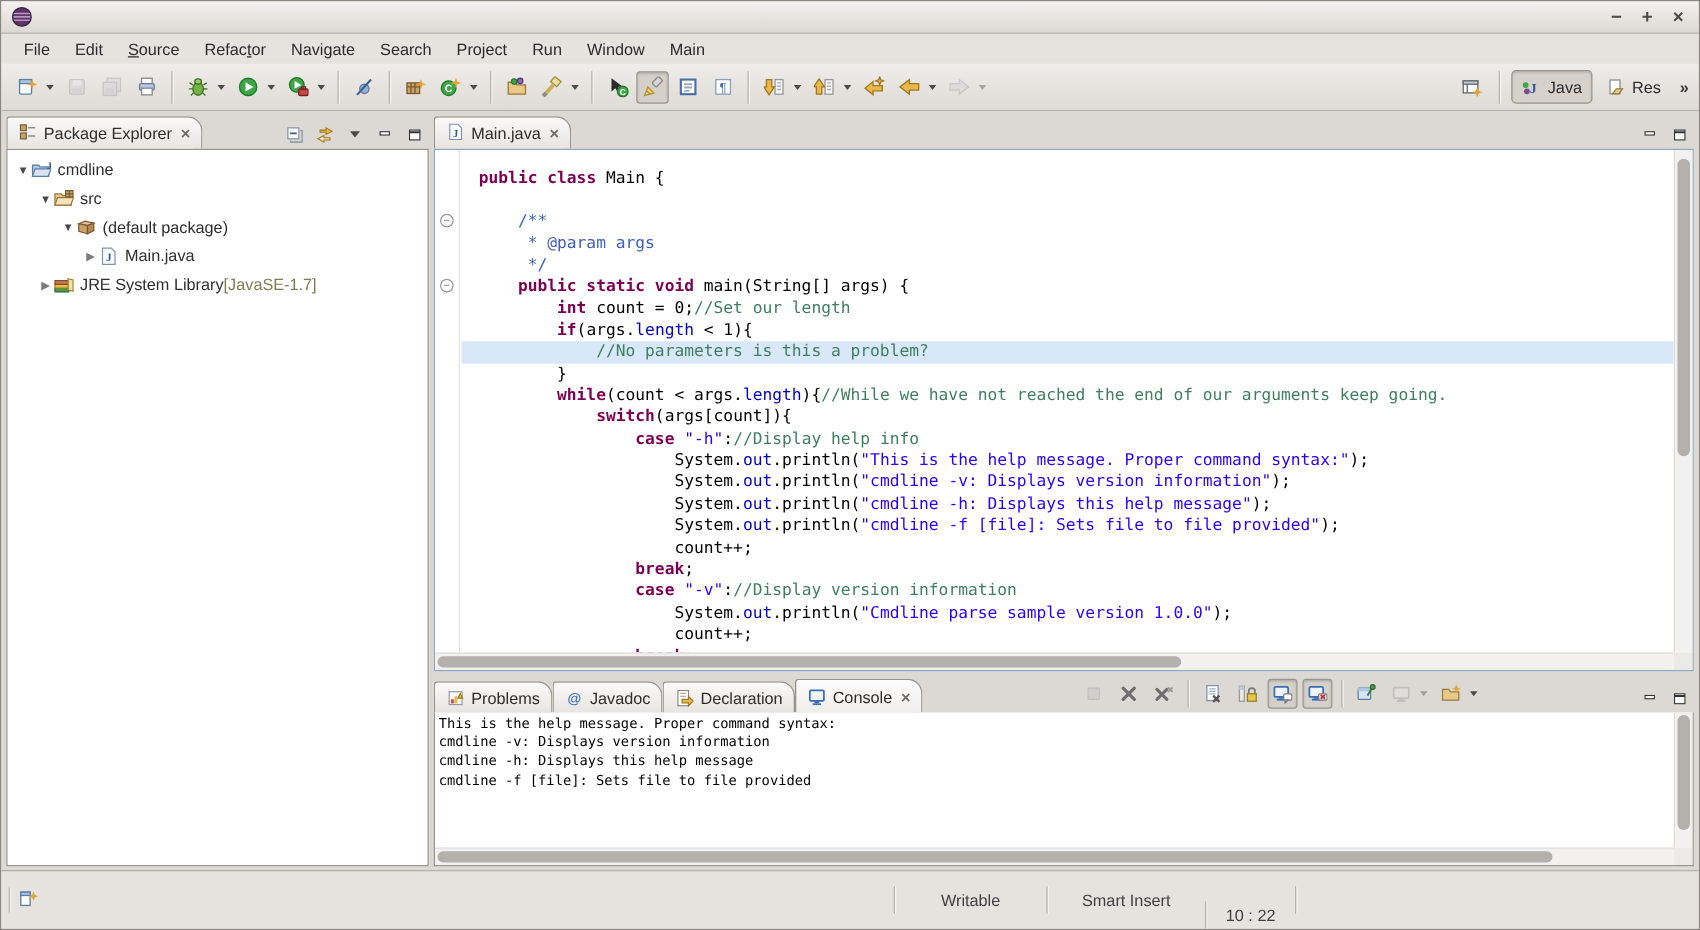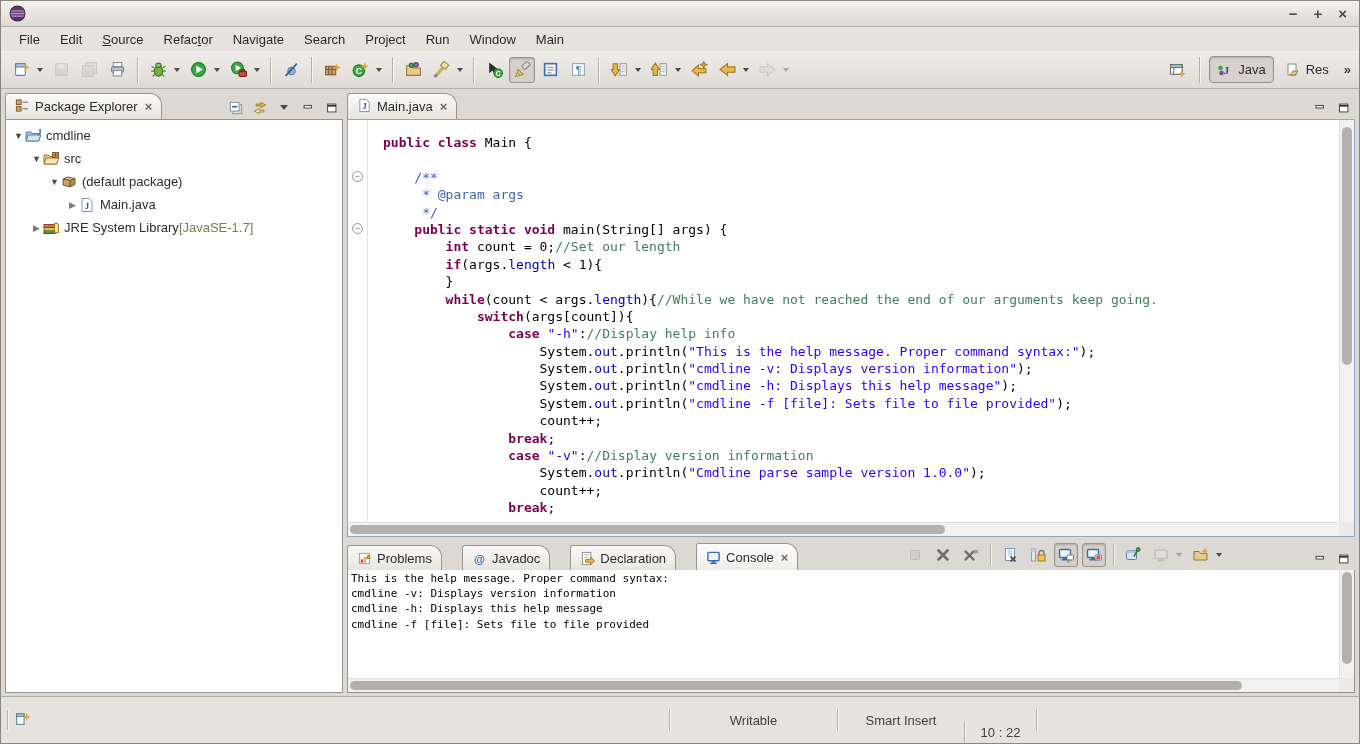--- a/index.html
+++ b/index.html
@@ -87,21 +87,21 @@
   .tk-d{color:#000;}
   .vscroll{position:absolute;top:0;right:0;bottom:14px;width:15px;background:#f3f1ef;border-left:1px solid #dedede;}
   .vthumb{position:absolute;left:2px;right:2px;border-radius:6px;background:#b4b1ad;}
   .hscroll{position:absolute;left:0;right:15px;bottom:0;height:14px;background:#f3f1ef;border-top:1px solid #dedede;}
   .hthumb{position:absolute;top:2px;bottom:2px;border-radius:6px;background:#b4b1ad;}
   .scroll-corner{position:absolute;right:0;bottom:0;width:15px;height:14px;background:#eceae7;}
 
   
   .console-area{flex:0 0 152px;display:flex;flex-direction:column;min-height:0;}
   .console-area .tabrow{flex:0 0 29px;}
-  .console-area .tab{height:25px;margin-right:20px;}
+  .console-area .tab{height:25px;margin-right:0;}
   .console-area .tab.active{height:27px;background:linear-gradient(#fdfdfd,#efede9);}
   .console-toolbar{margin-left:auto;display:flex;align-items:center;gap:2px;padding:0 2px 2px 0;}
   .cbtn{width:24px;height:24px;display:flex;align-items:center;justify-content:center;background:transparent;border:1px solid transparent;border-radius:3px;padding:0;}
   .cbtn svg{width:16px;height:16px;}
   .cbtn.pressed{background:#d5d1ca;border-color:#9a968f;box-shadow:inset 0 1px 2px rgba(0,0,0,.2);}
   .cbtn.disabled svg{opacity:.4;filter:grayscale(1);}
   .csep{width:1px;height:22px;background:#b5b1ab;box-shadow:1px 0 0 #f7f6f4;margin:0 4px;}
   .console-header{flex:0 0 20px;background:#e8e5e1;border:1px solid #98948d;
     font-weight:bold;font-size:12.5px;color:#111;padding:2px 4px;white-space:nowrap;overflow:hidden;}
   .console-body{flex:1;position:relative;background:#fff;border:1px solid #98948d;border-top:none;overflow:hidden;}
@@ -109,21 +109,21 @@
     font-size:11px;line-height:15.2px;color:#000;white-space:pre;}
 
   
   .statusbar{flex:0 0 32px;display:flex;align-items:center;background:#e6e3df;border-top:1px solid #b3afa8;}
   .sb-left{display:flex;align-items:center;padding-left:6px;gap:6px;}
   .sb-vline{width:1px;height:20px;background:#b5b1ab;box-shadow:1px 0 0 #f7f6f4;}
   .fastview svg{width:17px;height:17px;}
   .sb-spacer{flex:1;}
   .sb-cell{height:22px;display:flex;align-items:center;justify-content:center;
     border-left:1px solid #b5b1ab;box-shadow:inset 1px 0 0 #f7f6f4;color:#3f3f3f;}
-  .sb-cell.w1{width:168px;} .sb-cell.w2{width:127px;} .sb-cell.w3{width:72px;margin-top:24px;}
+  .sb-cell.w1{width:122px;} .sb-cell.w2{width:127px;} .sb-cell.w3{width:72px;margin-top:24px;}
   .sb-tail{width:323px;height:22px;border-left:1px solid #b5b1ab;box-shadow:inset 1px 0 0 #f7f6f4;}
 </style>
 </head>
 <body>
 
 <div class="window">
 
   <div class="titlebar">
     <span class="app-icon">
       <svg viewBox="0 0 16 16">
@@ -605,20 +605,21 @@
             </div>
           <div class="code" id="code">
               <div class="code-line"><span class="tk-k">public</span><span class="tk-d"> </span><span class="tk-k">class</span><span class="tk-d"> Main {</span></div>
               <div class="code-line">&nbsp;</div>
               <div class="code-line"><span class="tk-j">    /**</span></div>
               <div class="code-line"><span class="tk-j">     * @param args</span></div>
               <div class="code-line"><span class="tk-j">     */</span></div>
               <div class="code-line"><span class="tk-k">    public static void</span><span class="tk-d"> main(String[] args) {</span></div>
               <div class="code-line"><span class="tk-k">        int</span><span class="tk-d"> count = 0;</span><span class="tk-c">//Set our length</span></div>
               <div class="code-line"><span class="tk-k">        if</span><span class="tk-d">(args.</span><span class="tk-f">length</span><span class="tk-d"> &lt; 1){</span></div>
+              <div class="code-line hl"><span class="tk-c">            //No parameters is this a problem?</span></div>
               <div class="code-line"><span class="tk-d">        }</span></div>
               <div class="code-line"><span class="tk-k">        while</span><span class="tk-d">(count &lt; args.</span><span class="tk-f">length</span><span class="tk-d">){</span><span class="tk-c">//While we have not reached the end of our arguments keep going.</span></div>
               <div class="code-line"><span class="tk-k">            switch</span><span class="tk-d">(args[count]){</span></div>
               <div class="code-line"><span class="tk-k">                case</span><span class="tk-d"> </span><span class="tk-s2">"-h"</span><span class="tk-d">:</span><span class="tk-c">//Display help info</span></div>
               <div class="code-line"><span class="tk-d">                    System.</span><span class="tk-fi">out</span><span class="tk-d">.println(</span><span class="tk-s2">"This is the help message. Proper command syntax:"</span><span class="tk-d">);</span></div>
               <div class="code-line"><span class="tk-d">                    System.</span><span class="tk-fi">out</span><span class="tk-d">.println(</span><span class="tk-s2">"cmdline -v: Displays version information"</span><span class="tk-d">);</span></div>
               <div class="code-line"><span class="tk-d">                    System.</span><span class="tk-fi">out</span><span class="tk-d">.println(</span><span class="tk-s2">"cmdline -h: Displays this help message"</span><span class="tk-d">);</span></div>
               <div class="code-line"><span class="tk-d">                    System.</span><span class="tk-fi">out</span><span class="tk-d">.println(</span><span class="tk-s2">"cmdline -f [file]: Sets file to file provided"</span><span class="tk-d">);</span></div>
               <div class="code-line"><span class="tk-d">                    count++;</span></div>
               <div class="code-line"><span class="tk-k">                break</span><span class="tk-d">;</span></div>

